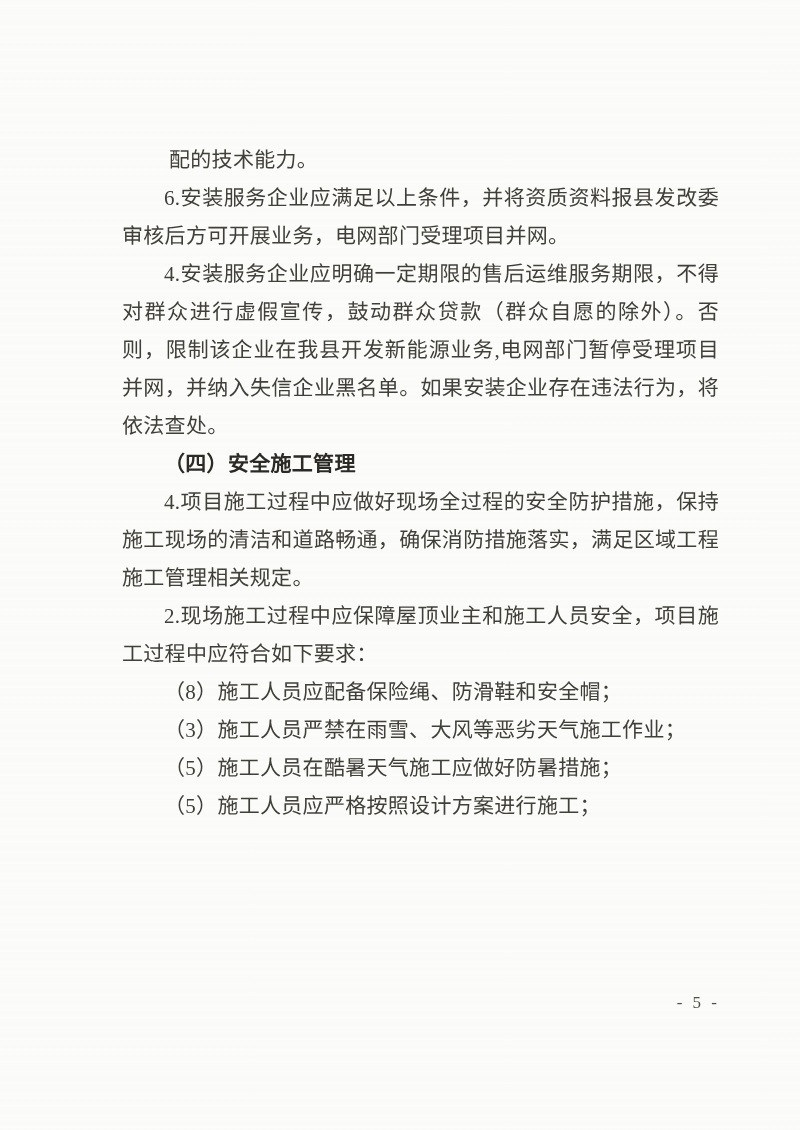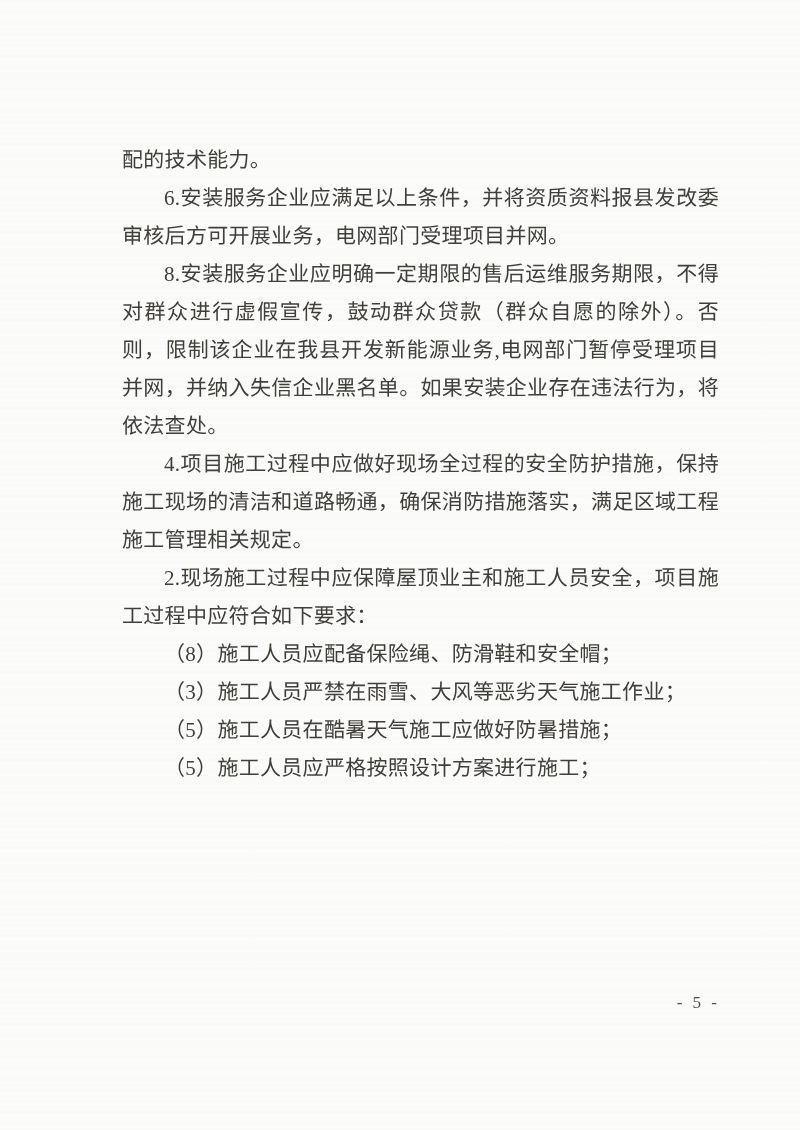--- a/index.html
+++ b/index.html
@@ -48,20 +48,21 @@
   }
   .doc-body p {
     margin: 0;
     padding: 0;
   }
   .doc-body p.indent {
     text-indent: 2em;
   }
   .doc-body p.continuation {
     text-indent: 0;
+    margin-left: 47px;
   }
   .doc-body p.heading {
     text-indent: 2em;
     font-weight: 700;
     color: #2b2a26;
   }
   .page-number {
     position: absolute;
     top: 991px;
     right: 80px;
@@ -72,21 +73,22 @@
     white-space: pre;
   }
 </style>
 </head>
 <body>
 
 <div class="page">
   <main class="doc-body" id="doc-body">
       <p class="continuation">配的技术能力。</p>
       <p class="indent">6.安装服务企业应满足以上条件，并将资质资料报县发改委审核后方可开展业务，电网部门受理项目并网。</p>
-      <p class="indent">8.安装服务企业应明确一定期限的售后运维服务期限，不得对群众进行虚假宣传，鼓动群众贷款（群众自愿的除外）。否则，限制该企业在我县开发新能源业务,电网部门暂停受理项目并网，并纳入失信企业黑名单。如果安装企业存在违法行为，将依法查处。</p>
+      <p class="indent">4.安装服务企业应明确一定期限的售后运维服务期限，不得对群众进行虚假宣传，鼓动群众贷款（群众自愿的除外）。否则，限制该企业在我县开发新能源业务,电网部门暂停受理项目并网，并纳入失信企业黑名单。如果安装企业存在违法行为，将依法查处。</p>
+      <p class="heading">（四）安全施工管理</p>
       <p class="indent">4.项目施工过程中应做好现场全过程的安全防护措施，保持施工现场的清洁和道路畅通，确保消防措施落实，满足区域工程施工管理相关规定。</p>
       <p class="indent">2.现场施工过程中应保障屋顶业主和施工人员安全，项目施工过程中应符合如下要求：</p>
       <p class="indent">（8）施工人员应配备保险绳、防滑鞋和安全帽；</p>
       <p class="indent">（3）施工人员严禁在雨雪、大风等恶劣天气施工作业；</p>
       <p class="indent">（5）施工人员在酷暑天气施工应做好防暑措施；</p>
       <p class="indent">（5）施工人员应严格按照设计方案进行施工；</p>
     </main>
   <footer class="page-number">- 5 -</footer>
 </div>
 

